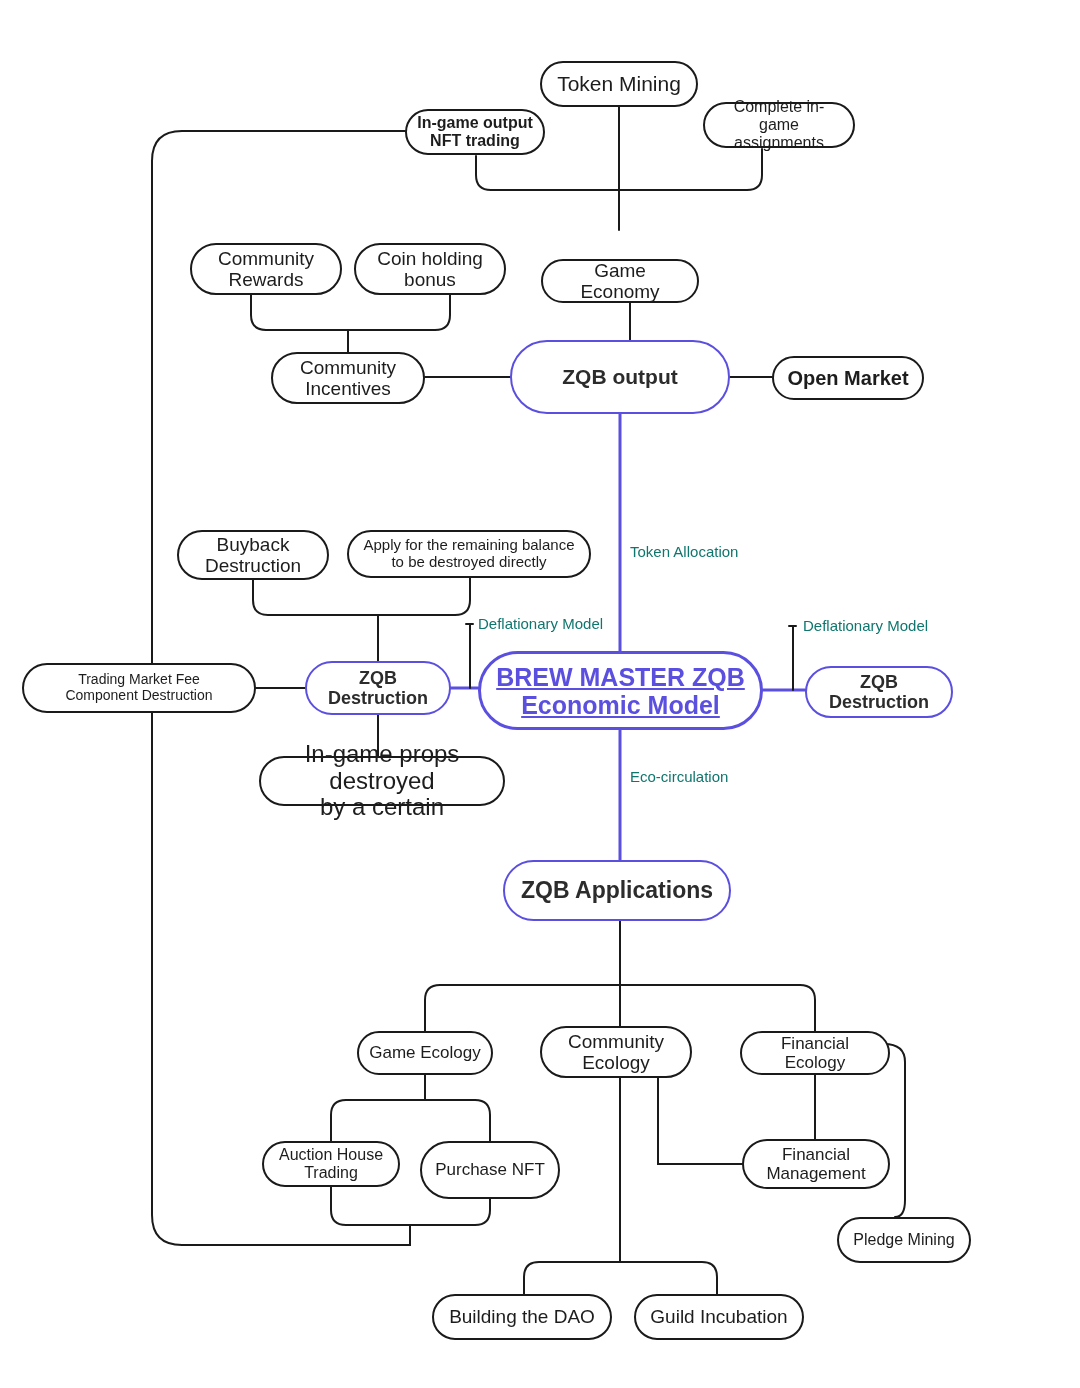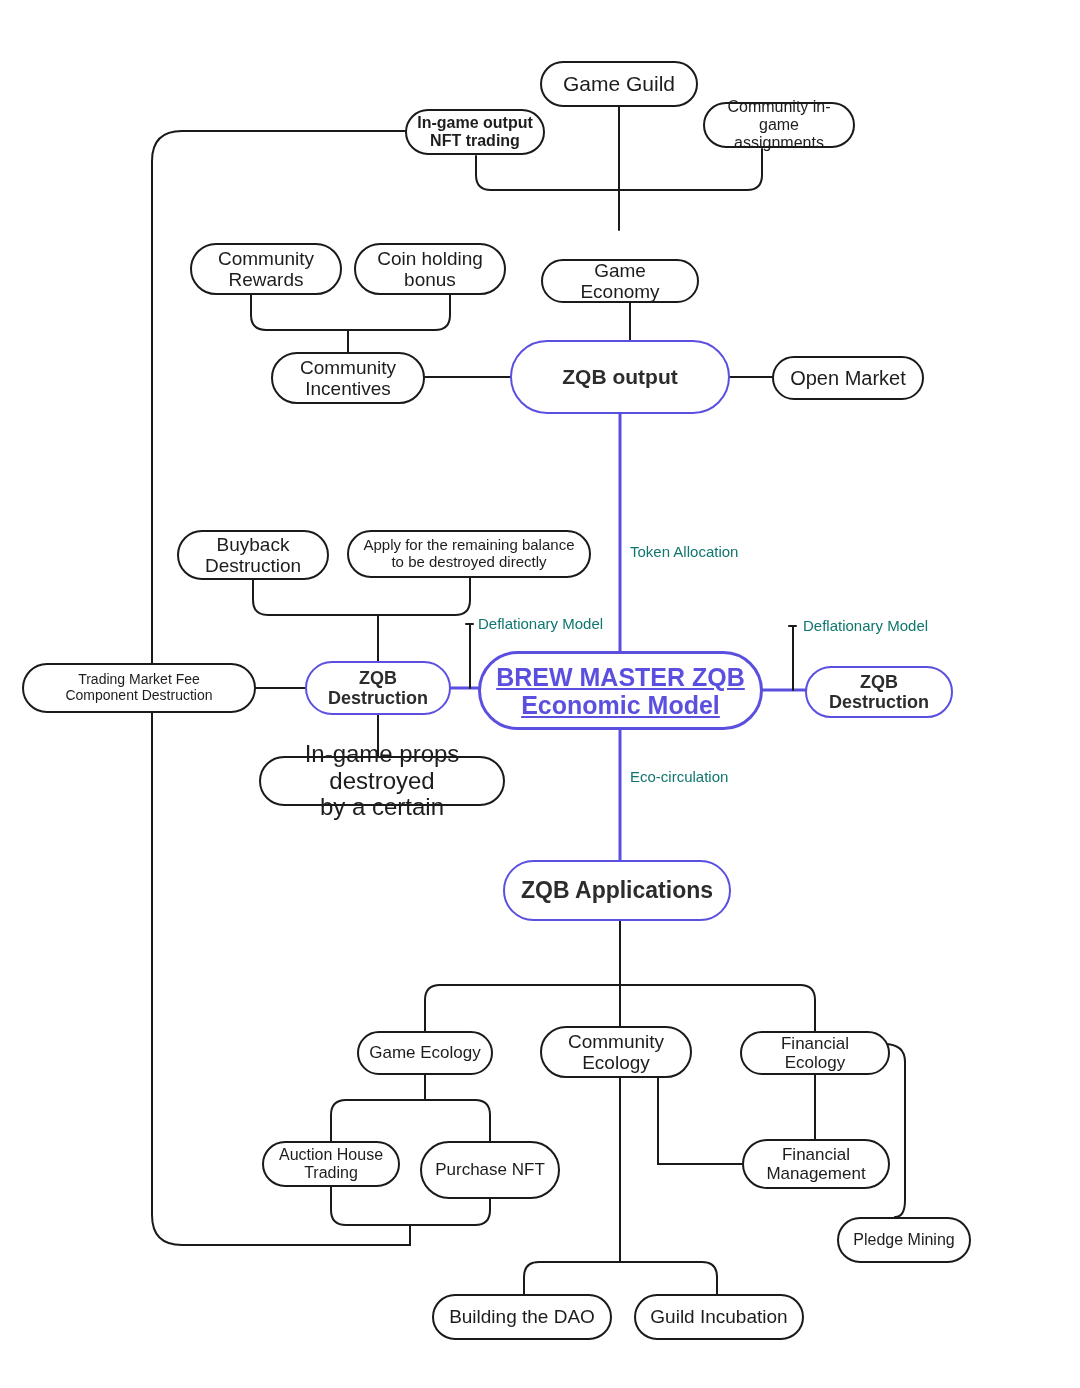--- a/index.html
+++ b/index.html
@@ -91,34 +91,34 @@
       <path d="M 331,1141 L 331,1115 Q 331,1100 346,1100 L 475,1100 Q 490,1100 490,1115 L 490,1141" fill="none" stroke="#1a1a1a" stroke-width="2" stroke-linecap="round"></path>
       <path d="M 331,1187 L 331,1210 Q 331,1225 346,1225 L 475,1225 Q 490,1225 490,1210 L 490,1187" fill="none" stroke="#1a1a1a" stroke-width="2" stroke-linecap="round"></path>
       <path d="M 405,131 L 182,131 Q 152,131 152,161 L 152,1215 Q 152,1245 182,1245 L 410,1245 L 410,1225" fill="none" stroke="#1a1a1a" stroke-width="2" stroke-linecap="round"></path>
       <path d="M 815,1075 L 815,1139" fill="none" stroke="#1a1a1a" stroke-width="2" stroke-linecap="round"></path>
       <path d="M 884,1044 Q 905,1044 905,1062 L 905,1200 Q 905,1217 895,1217" fill="none" stroke="#1a1a1a" stroke-width="2" stroke-linecap="round"></path>
       <path d="M 658,1070 L 658,1164 L 742,1164" fill="none" stroke="#1a1a1a" stroke-width="2" stroke-linecap="round"></path>
       <path d="M 620,1078 L 620,1262" fill="none" stroke="#1a1a1a" stroke-width="2" stroke-linecap="round"></path>
       <path d="M 524,1294 L 524,1277 Q 524,1262 539,1262 L 702,1262 Q 717,1262 717,1277 L 717,1294" fill="none" stroke="#1a1a1a" stroke-width="2" stroke-linecap="round"></path>
     </svg>
   <div id="node-layer">
-      <div class="node" style="left: 540px; top: 61px; width: 158px; height: 46px; font-size: 21px; font-weight: normal;">Game Guild</div>
+      <div class="node" style="left: 540px; top: 61px; width: 158px; height: 46px; font-size: 21px; font-weight: normal;">Token Mining</div>
       <div class="node" style="left: 405px; top: 109px; width: 140px; height: 46px; font-size: 16px; font-weight: bold;">In-game output
 NFT trading</div>
-      <div class="node" style="left: 703px; top: 102px; width: 152px; height: 46px; font-size: 16px; font-weight: normal;">Community in-game
+      <div class="node" style="left: 703px; top: 102px; width: 152px; height: 46px; font-size: 16px; font-weight: normal;">Complete in-game
 assignments</div>
       <div class="node" style="left: 541px; top: 259px; width: 158px; height: 44px; font-size: 19px; font-weight: normal;">Game Economy</div>
       <div class="node" style="left: 190px; top: 243px; width: 152px; height: 52px; font-size: 19px; font-weight: normal;">Community
 Rewards</div>
       <div class="node" style="left: 354px; top: 243px; width: 152px; height: 52px; font-size: 19px; font-weight: normal;">Coin holding
 bonus</div>
       <div class="node" style="left: 271px; top: 352px; width: 154px; height: 52px; font-size: 19px; font-weight: normal;">Community
 Incentives</div>
       <div class="node accent strongtext" style="left: 510px; top: 340px; width: 220px; height: 74px; font-size: 21px; font-weight: bold;">ZQB output</div>
-      <div class="node" style="left: 772px; top: 356px; width: 152px; height: 44px; font-size: 20px; font-weight: normal;">Open Market</div>
+      <div class="node" style="left: 772px; top: 356px; width: 152px; height: 44px; font-size: 20px; font-weight: bold;">Open Market</div>
       <div class="node" style="left: 177px; top: 530px; width: 152px; height: 50px; font-size: 19px; font-weight: normal;">Buyback
 Destruction</div>
       <div class="node" style="left: 347px; top: 530px; width: 244px; height: 48px; font-size: 15px; font-weight: normal;">Apply for the remaining balance
 to be destroyed directly</div>
       <div class="node" style="left: 22px; top: 663px; width: 234px; height: 50px; font-size: 14px; font-weight: normal;">Trading Market Fee
 Component Destruction</div>
       <div class="node accent strongtext" style="left: 305px; top: 661px; width: 146px; height: 54px; font-size: 18px; font-weight: bold;">ZQB
 Destruction</div>
       <div class="node" style="left: 259px; top: 756px; width: 246px; height: 50px; font-size: 24px; font-weight: normal;">In-game props destroyed
 by a certain</div>

